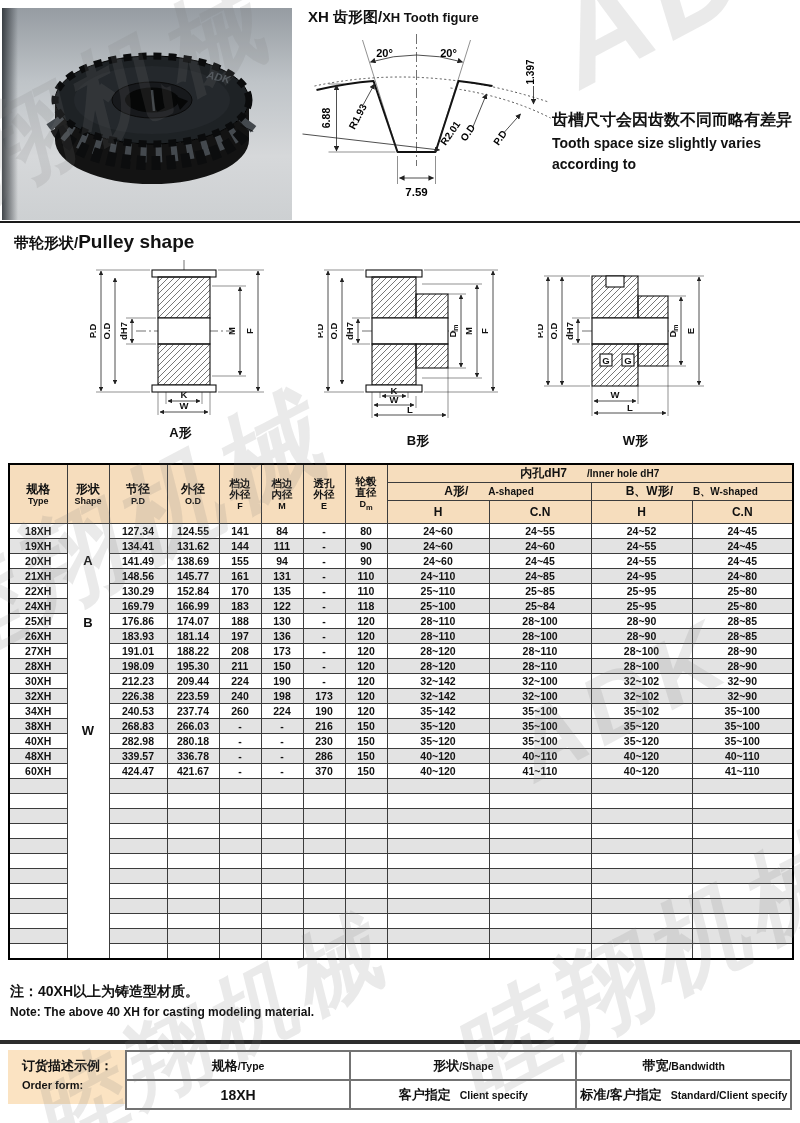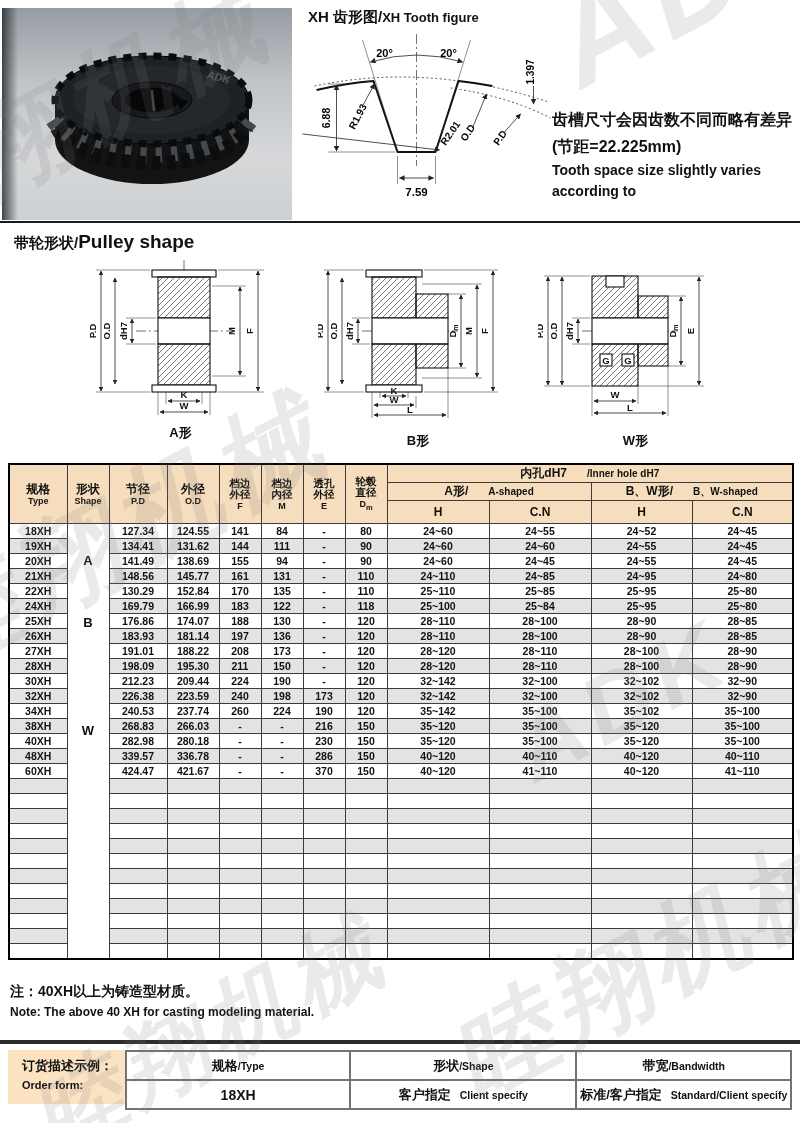--- a/index.html
+++ b/index.html
@@ -147,21 +147,20 @@
     <line x1="231" y1="60" x2="231" y2="78" class="dim" marker-end="url(#arrT)"></line>
 
     <line x1="95" y1="130" x2="95" y2="158" class="ext"></line>
     <line x1="133" y1="130" x2="133" y2="158" class="ext"></line>
     <line x1="97" y1="152" x2="131" y2="152" class="dim" marker-start="url(#arrT)" marker-end="url(#arrT)"></line>
     <text x="114" y="170" text-anchor="middle" font-size="11.5" font-weight="bold">7.59</text>
   </svg>
 
   <div class="tooth-note">
     <div class="zh">齿槽尺寸会因齿数不同而略有差异</div>
-    <div class="zh">(节距=22.225mm)</div>
     <div class="en">Tooth space size slightly varies according to</div>
   </div>
 
   <div class="divider"></div>
 
   <div class="shape-title"><span>带轮形状/</span><span class="en">Pulley shape</span></div>
 
   <div class="draw draw-a">
     <svg width="185" height="162" viewBox="0 0 185 162">
       <defs>

